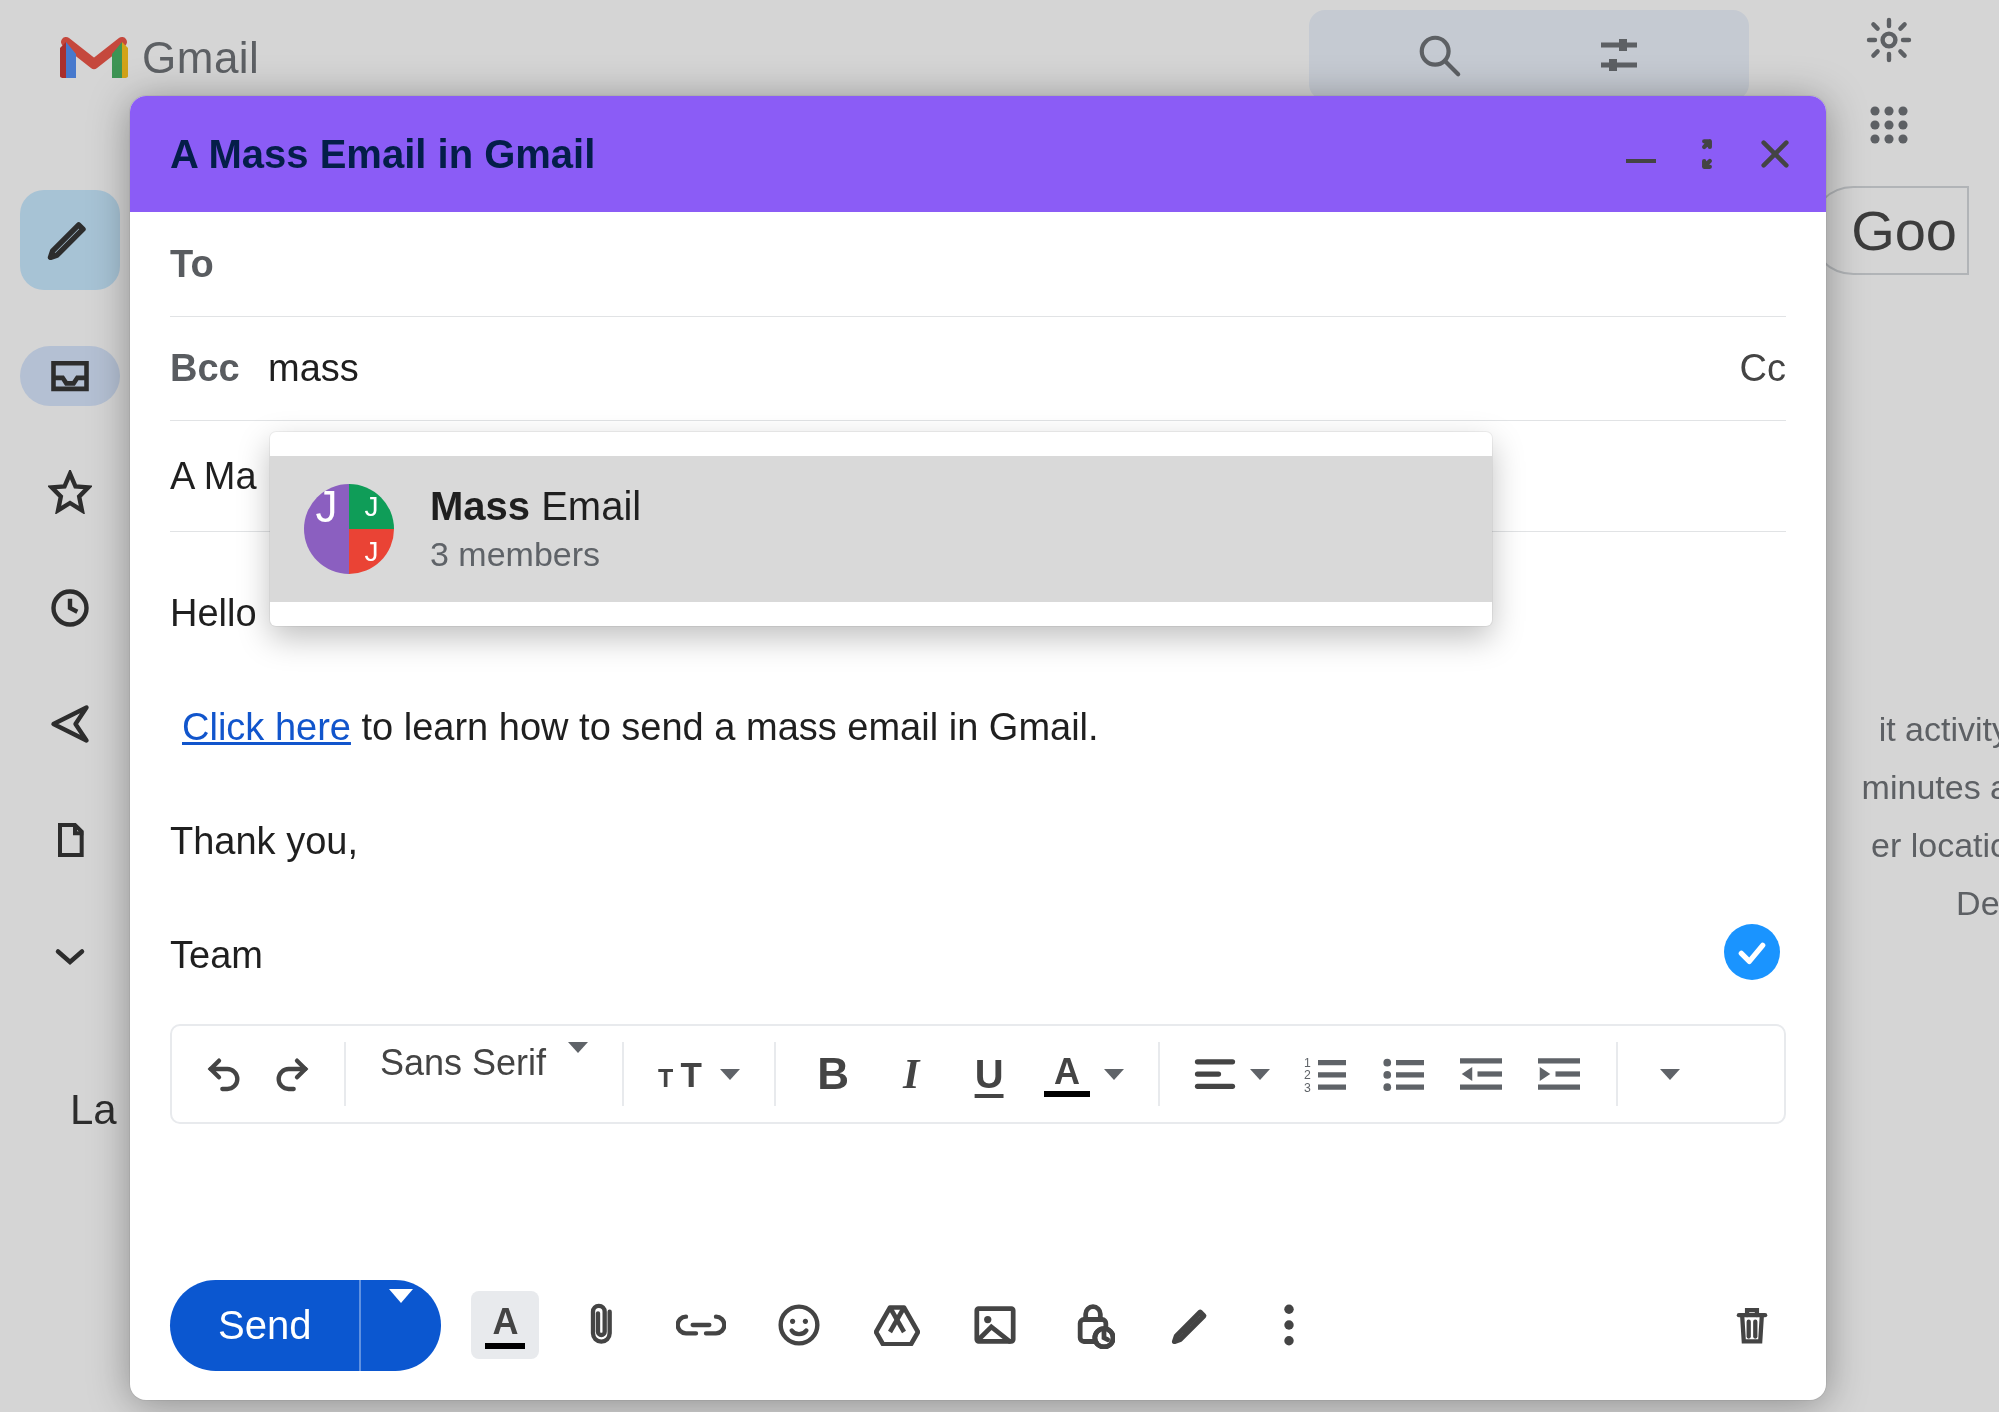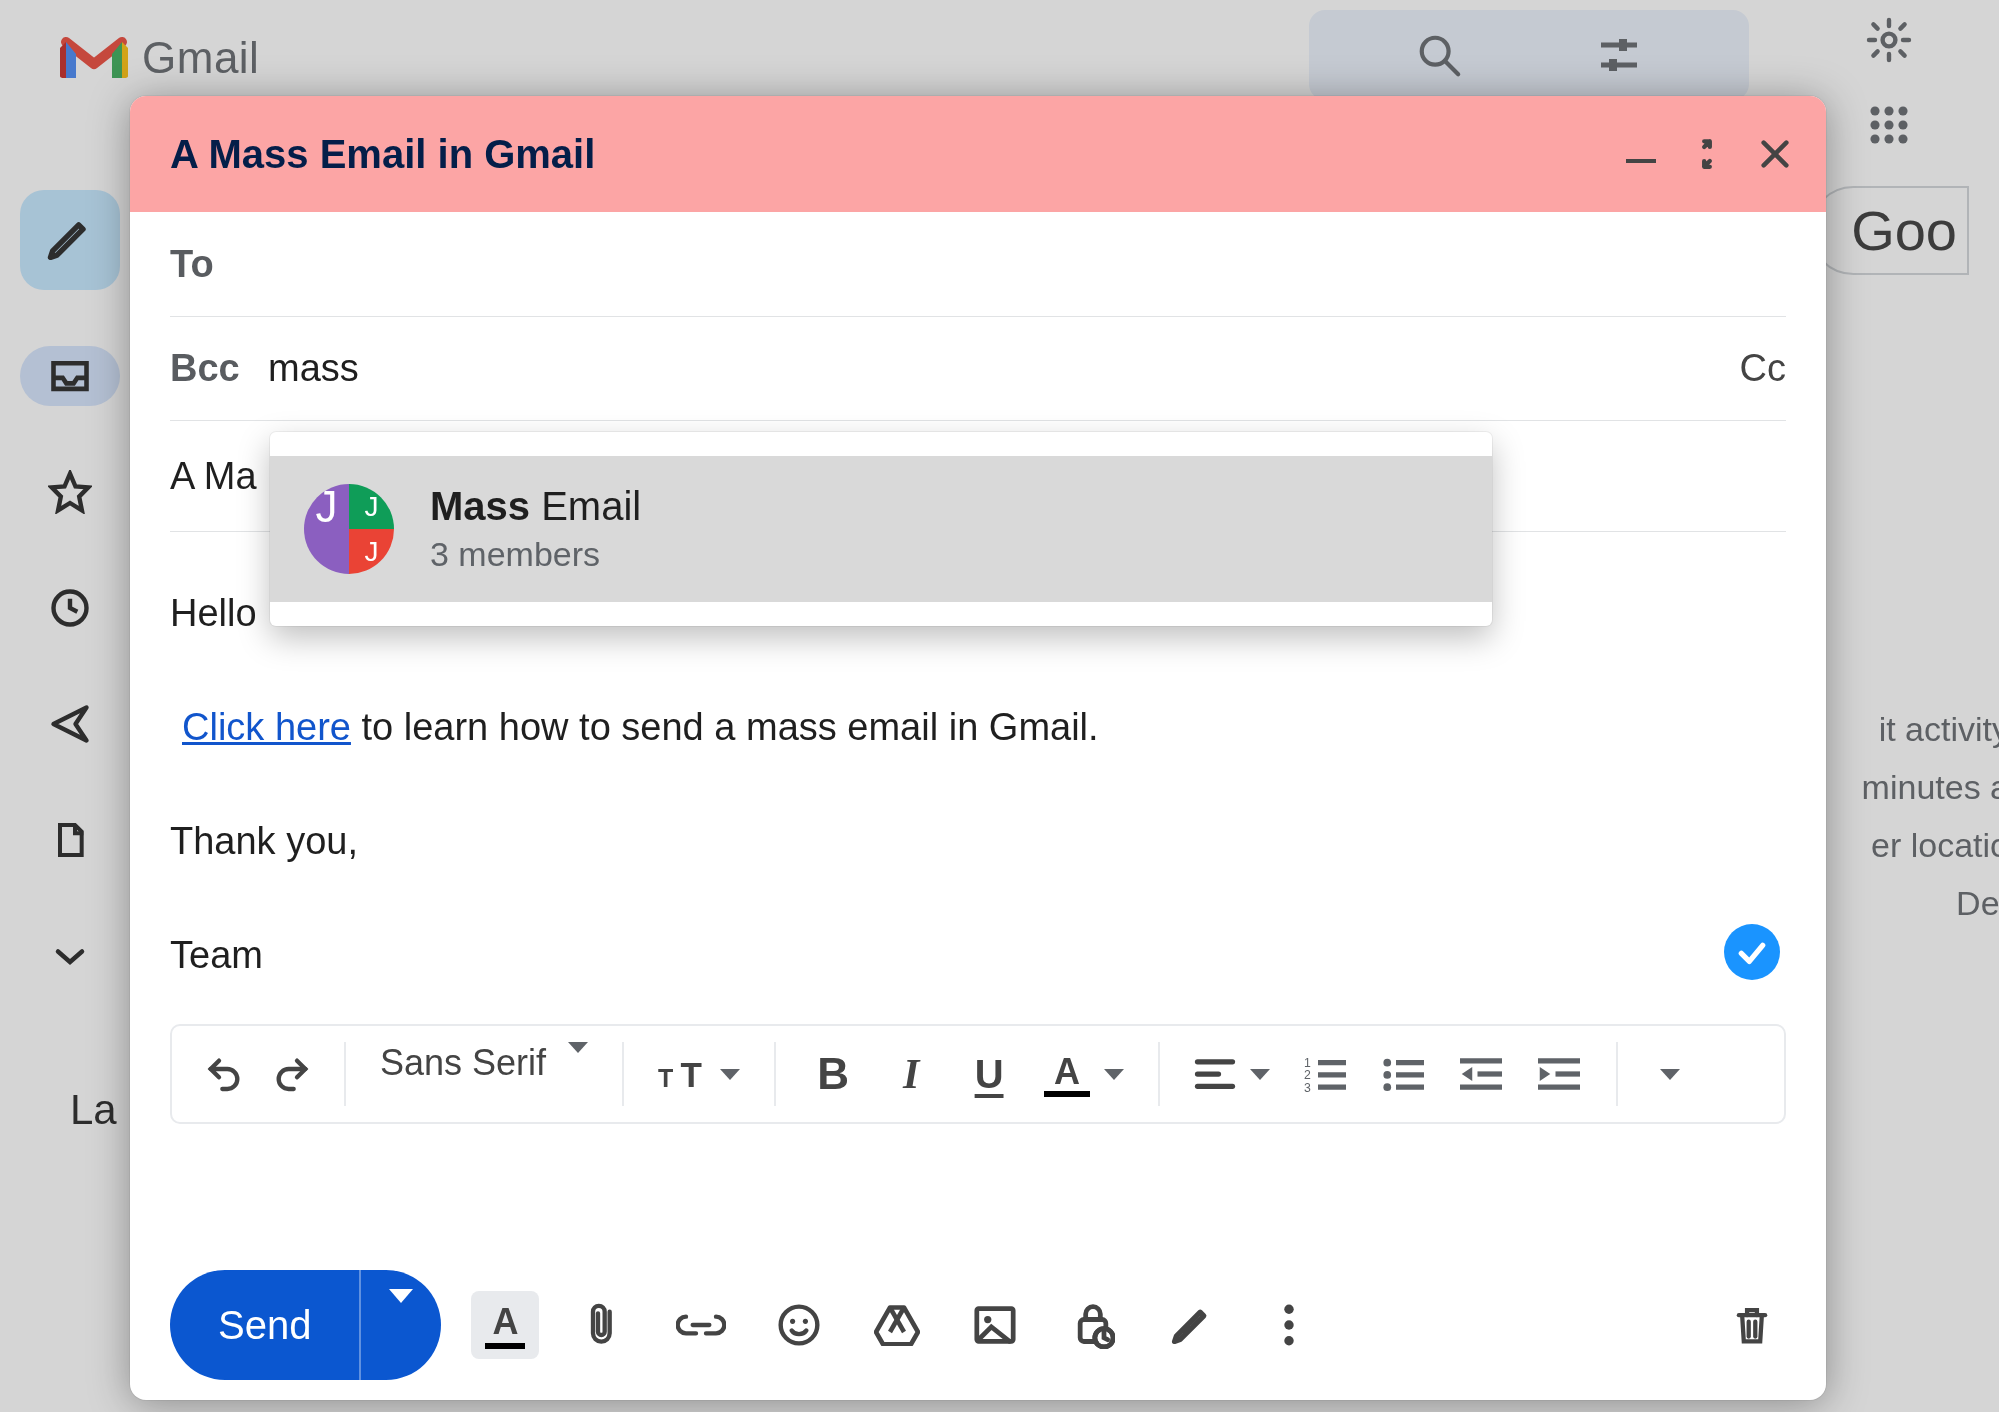--- a/index.html
+++ b/index.html
@@ -84,21 +84,21 @@
     top: 96px; left: 130px;
     width: 1696px; height: 1304px;
     background: #fff;
     border-radius: 16px;
     box-shadow: 0 4px 40px rgba(0,0,0,0.35), 0 0 0 1px rgba(0,0,0,0.05);
     z-index: 100;
     display: flex; flex-direction: column;
     overflow: hidden;
   }
   .compose-header {
-    height: 116px; background: #fca5a5;
+    height: 116px; background: #8b5cf6;
     display:flex; align-items:center;
     padding: 0 34px 0 40px;
     color: #041e49;
   }
   .compose-title { font-size: 40px; font-weight: 600; }
   .compose-header .spacer { margin-left:auto; display:flex; gap:34px; align-items:center; color:#444; }
   .min-dash { width: 30px; height: 4px; background:#444; display:inline-block; vertical-align: bottom; }
 
   .fields { padding: 0 40px; }
   .row {
@@ -184,21 +184,21 @@
 
   
   .action-bar {
     margin-top: auto;
     height: 150px;
     display:flex; align-items:center;
     padding: 0 40px;
     gap: 30px;
   }
   .send-btn {
-    height: 110px; border-radius: 999px;
+    height: 91px; border-radius: 999px;
     background: #0b57d0; color:#fff; font-size:40px; font-weight:500;
     display:flex; align-items:center;
   }
   .send-btn .label { padding: 0 48px; }
   .send-btn .split { width: 2px; height: 100%; background: rgba(255,255,255,0.35); }
   .send-btn .split-caret { padding: 0 28px; }
   .send-caret-down {
     width: 0; height: 0;
     border-left: 12px solid transparent;
     border-right: 12px solid transparent;

